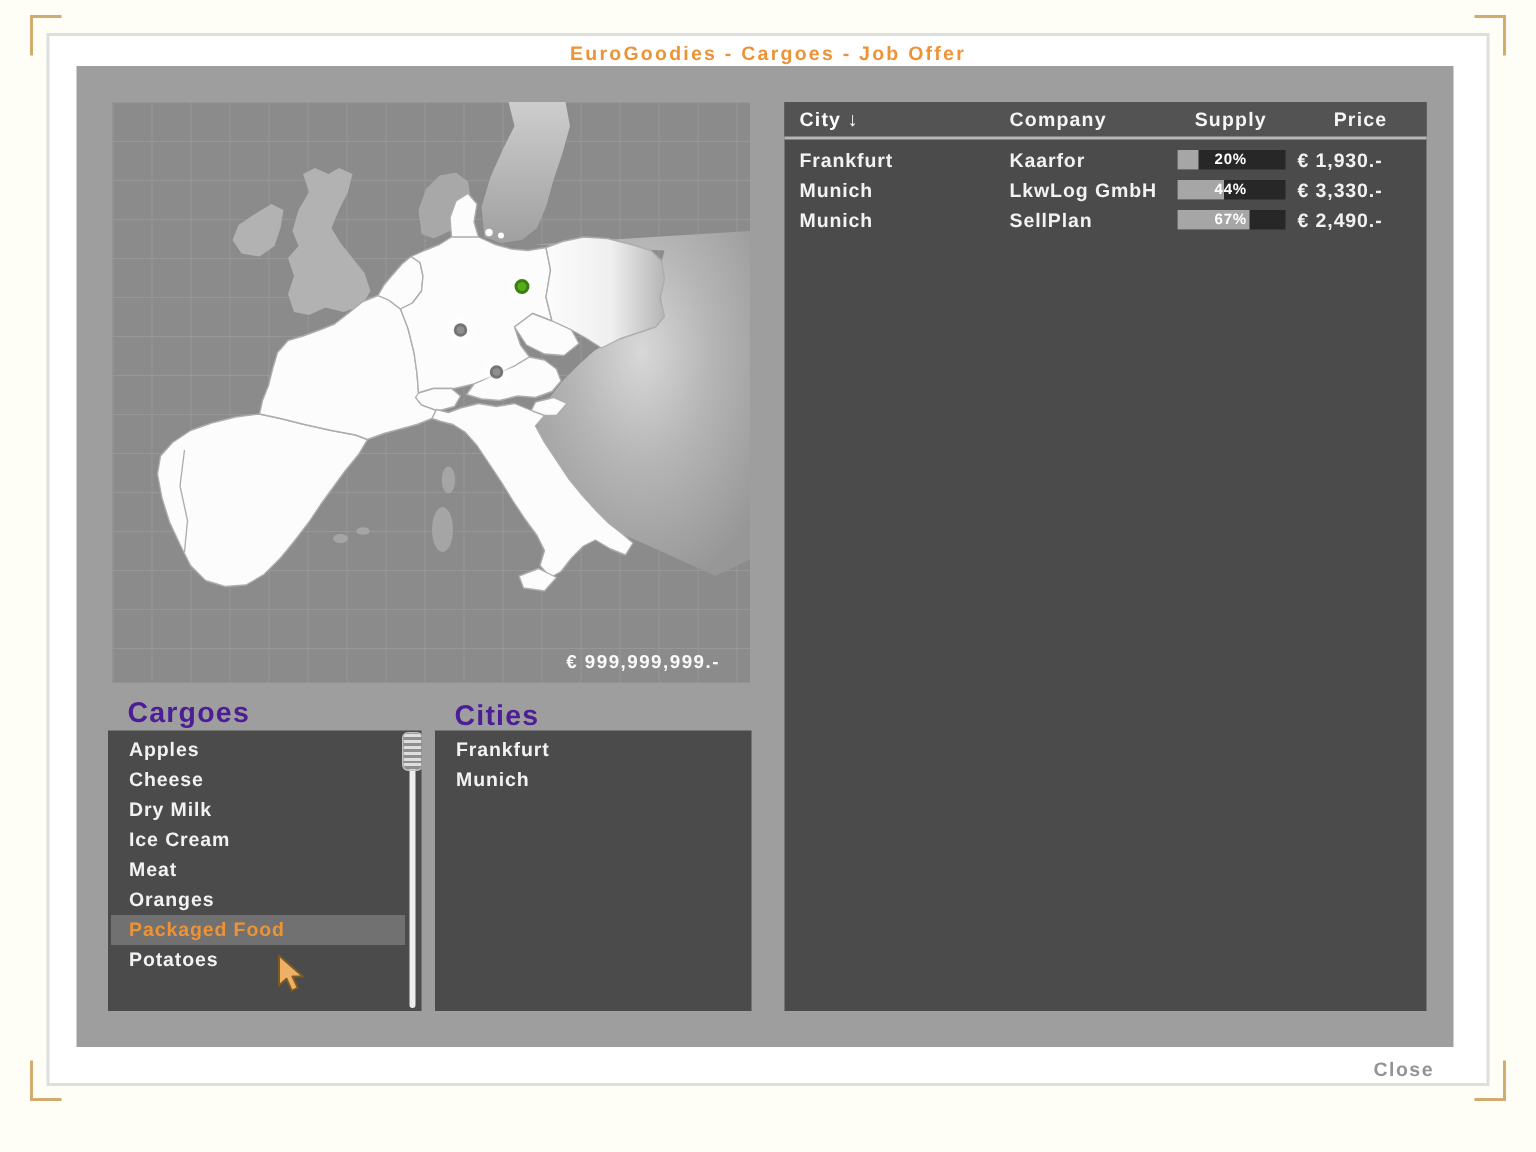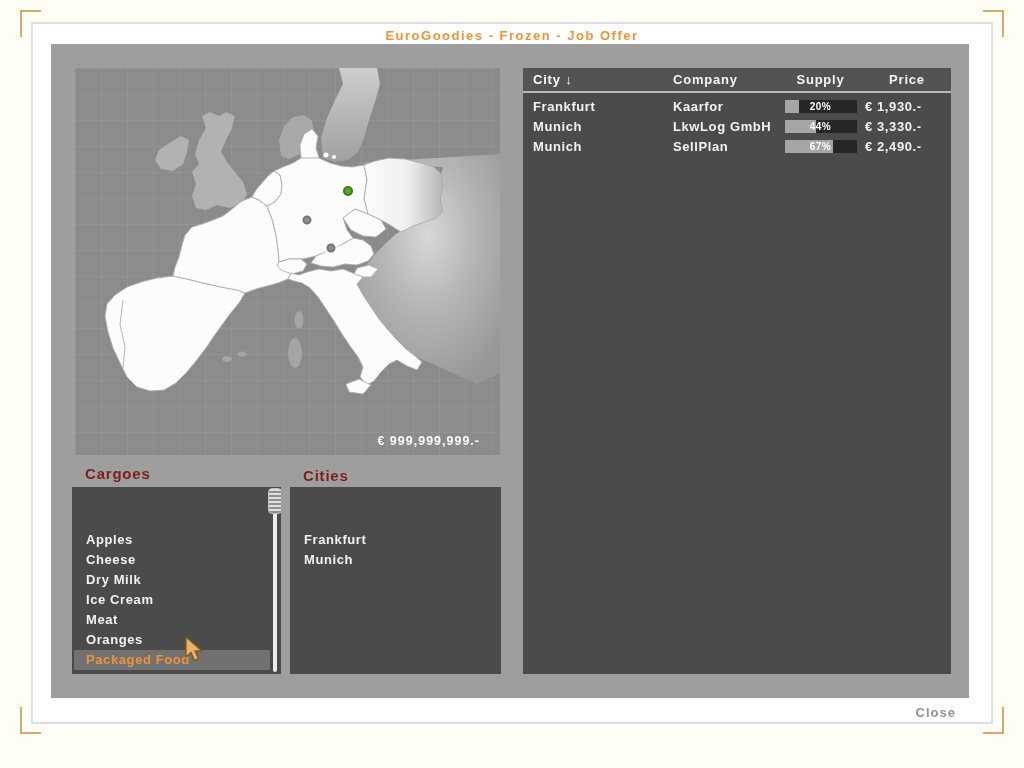--- a/index.html
+++ b/index.html
@@ -45,27 +45,27 @@
   #job-rows { padding-top:3px; }
   .trow .td:first-child { padding-left:10px; }
   .trow .supply { display:flex; justify-content:center; }
   .bar { position:relative; width:72px; height:13px; background:#272727; }
   .bar-fill { position:absolute; left:0; top:0; bottom:0; background:#a6a6a6; }
   .bar-label { position:absolute; left:0; top:0; width:100%; height:100%; text-align:center;
                color:#ffffff; font-size:10px; font-weight:bold; line-height:13px; letter-spacing:.5px; }
   .trow .price { padding-left:2px; }
 
   
-  .listlabel { position:absolute; color:#7f1d1d; font-size:15px; font-weight:bold; letter-spacing:.8px; }
+  .listlabel { position:absolute; color:#4c1d95; font-size:19px; font-weight:bold; letter-spacing:.8px; }
   .cargoes-label { left:34px; top:421px; }
   .cities-label  { left:252px; top:423px; }
   .listbox { position:absolute; top:443px; height:187px; background:#4b4b4b; overflow:hidden; }
   .cargo-box  { left:21px;  width:209px; }
   .cities-box { left:239px; width:211px; }
-  .litems { padding-top:3px;margin-top:40px; }
+  .litems { padding-top:3px; }
   .litem { height:20px; line-height:20px; padding-left:14px; color:#f2f2f2;
            font-size:13px; font-weight:bold; letter-spacing:.6px; white-space:nowrap; }
   .litem.sel { background:#717171; color:#ee9335; margin-left:2px; width:196px; padding-left:12px; }
   .scroll-track { position:absolute; left:201px; top:2px; width:4px; height:183px; background:#ececec; border-radius:2px; }
   .scroll-thumb { position:absolute; left:196px; top:1px; width:14px; height:26px; border-radius:4px;
                   border:1px solid #c2c2c2;
                   background:repeating-linear-gradient(180deg,#dedede 0 2px,#8f8f8f 2px 4px); }
 
   .cursor { position:absolute; left:132px; top:592px; width:22px; height:27px; }
 
@@ -81,21 +81,21 @@
 </head>
 <body>
 
 <div class="bracket tl"></div>
 <div class="bracket tr"></div>
 <div class="bracket bl"></div>
 <div class="bracket br"></div>
 
 <div class="window">
 
-  <div class="title">EuroGoodies - Frozen - Job Offer</div>
+  <div class="title">EuroGoodies - Cargoes - Job Offer</div>
 
   <div class="panel">
 
     <div class="map">
       <svg class="geo" width="425" height="387" viewBox="0 0 425 387">
         <defs>
           <pattern id="grid" width="26" height="26" patternUnits="userSpaceOnUse">
             <path d="M 26 0 L 0 0 0 26" fill="none" stroke="#9b9b9b" stroke-width="1"></path>
           </pattern>
           <radialGradient id="eastGrad" cx="0.5" cy="0.35" r="0.7">

